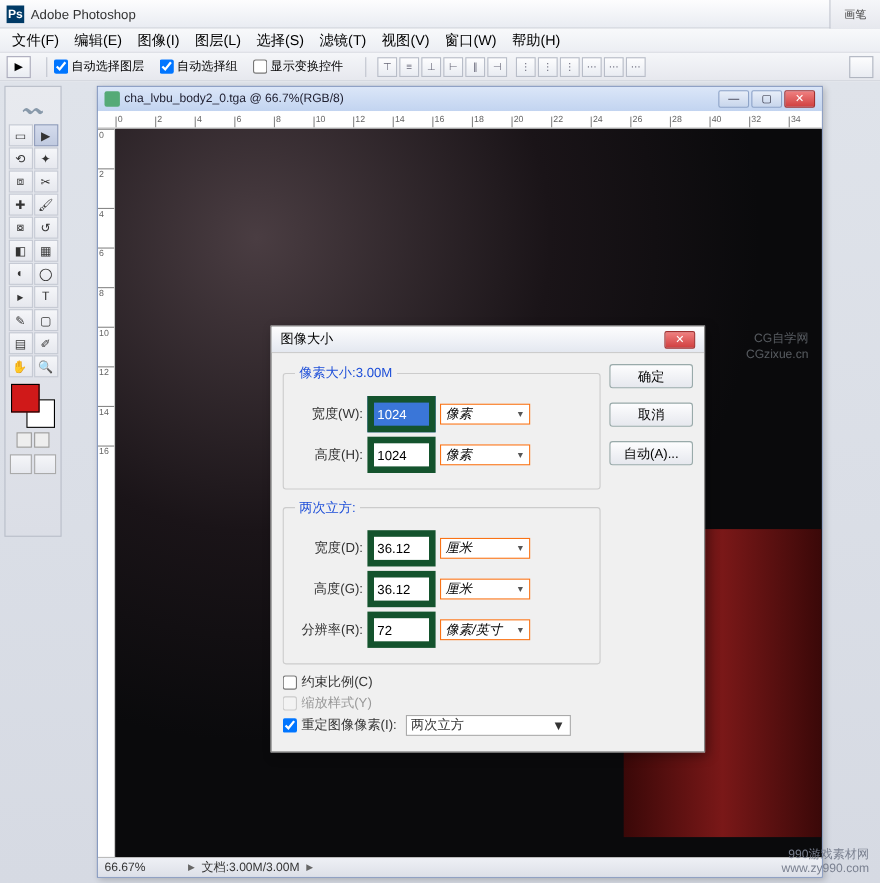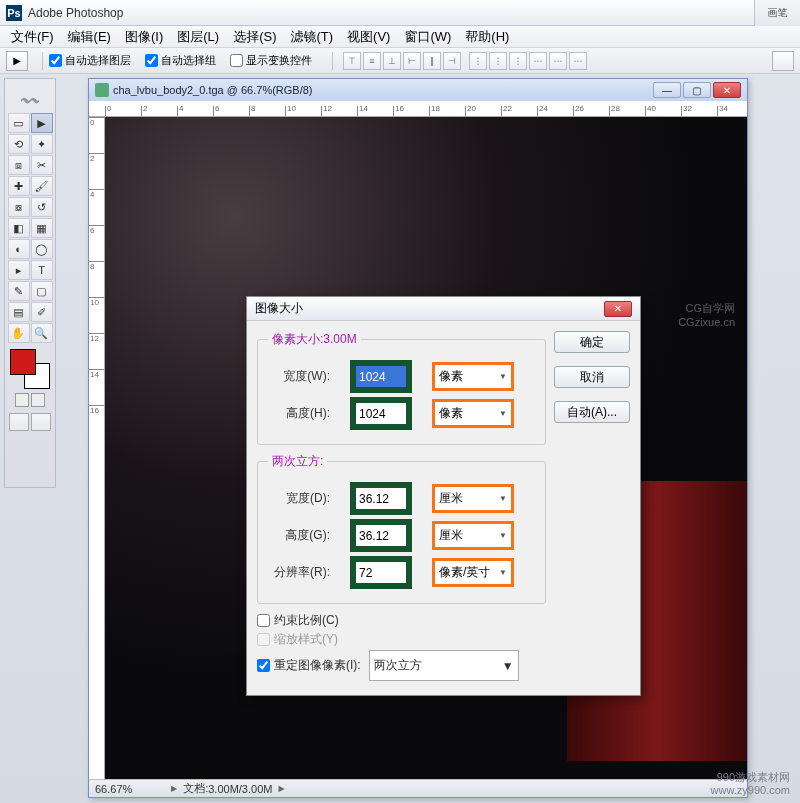--- a/index.html
+++ b/index.html
@@ -74,31 +74,31 @@
 
 
 .dialog { position:absolute; left:246px; top:222px; width:395px; background:#f0f0f0; border:1px solid #888; box-shadow:3px 3px 10px rgba(0,0,0,0.4); }
 .dialog .dlg-title { background:linear-gradient(#fdfdfe,#e4e8f0); height:24px; display:flex; align-items:center; padding:0 8px; font-size:12px; border-bottom:1px solid #ccc; }
 .dialog .dlg-title .x { margin-left:auto; width:28px; height:16px; background:linear-gradient(#f08080,#d04040); border:1px solid #a03030; border-radius:2px; color:#fff; display:flex; align-items:center; justify-content:center; font-size:10px; }
 .dialog .dlg-body { display:flex; padding:10px 10px 12px 10px; gap:8px; }
 .dialog .left { flex:1; }
 .dialog .right { width:76px; display:flex; flex-direction:column; gap:13px; }
 .dialog .right button { height:22px; font-size:12px; background:linear-gradient(#fdfdfe,#e6e8ee); border:1px solid #9aa; border-radius:3px; cursor:pointer; }
 .dialog fieldset { border:1px solid #ccc; border-radius:3px; padding:8px 10px 10px 10px; margin-bottom:8px; font-size:12px; }
-.dialog fieldset legend { padding:0 4px; color:#a21caf; font-size:12px; }
-.dialog .row { display:flex; align-items:center; margin:4px 0; gap:20px; }
+.dialog fieldset legend { padding:0 4px; color:#1d4ed8; font-size:12px; }
+.dialog .row { display:flex; align-items:center; margin:4px 0; gap:4px; }
 .dialog .row .lbl { width:62px; text-align:right; font-size:12px; color:#333; }
 .dialog .row input[type=text] { width:62px; height:33px; font-size:12px; padding:0 3px; border:6px solid #14532d; }
 .dialog .row input.sel { background:#3a76d8; color:#fff; }
-.dialog .row .unit { width:82px; height:29px; font-size:12px; background:#fff; border:3px solid #f97316; display:flex; align-items:center; padding:0 4px; justify-content:space-between; }
+.dialog .row .unit { width:82px; height:19px; font-size:12px; background:#fff; border:1px solid #f97316; display:flex; align-items:center; padding:0 4px; justify-content:space-between;font-style:italic; }
 .dialog .row .unit .dd { font-size:8px; color:#555; }
 .dialog .checks { font-size:12px; color:#333; }
 .dialog .checks .crow { display:flex; align-items:center; margin:2px 0; gap:4px; }
 .dialog .checks .crow.dis { color:#999; }
-.dialog .checks .resample-dd { width:150px; height:31px; font-size:12px; background:#fff; border:1px solid #aaa; display:inline-flex; align-items:center; padding:0 4px; justify-content:space-between; margin-left:4px; }
+.dialog .checks .resample-dd { width:150px; height:19px; font-size:12px; background:#fff; border:1px solid #aaa; display:inline-flex; align-items:center; padding:0 4px; justify-content:space-between; margin-left:4px; }
 
 
 .footer-wm { position:absolute; right:10px; bottom:6px; font-size:11px; color:#7a8090; text-align:right; line-height:1.2; }
 
 
 .right-sliver { position:absolute; right:0; top:0; width:46px; height:26px; background:linear-gradient(#f5f6f9,#e6e8ee); border-left:1px solid #c0c4ce; display:flex; align-items:center; justify-content:center; font-size:10px; color:#444; }
 </style>
 </head>
 <body>
 

